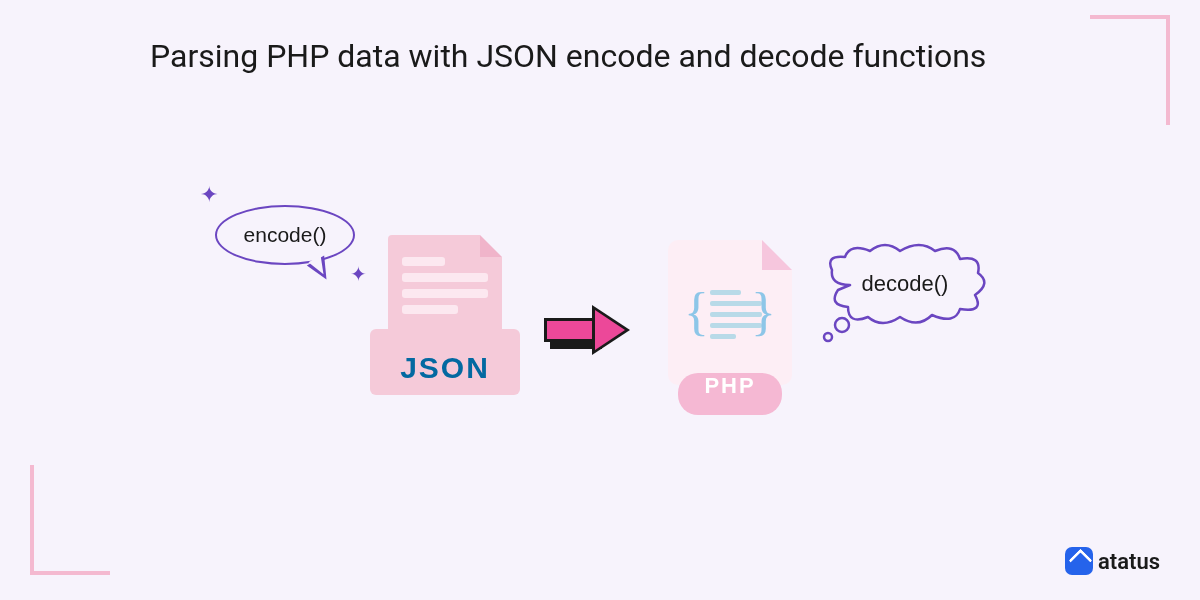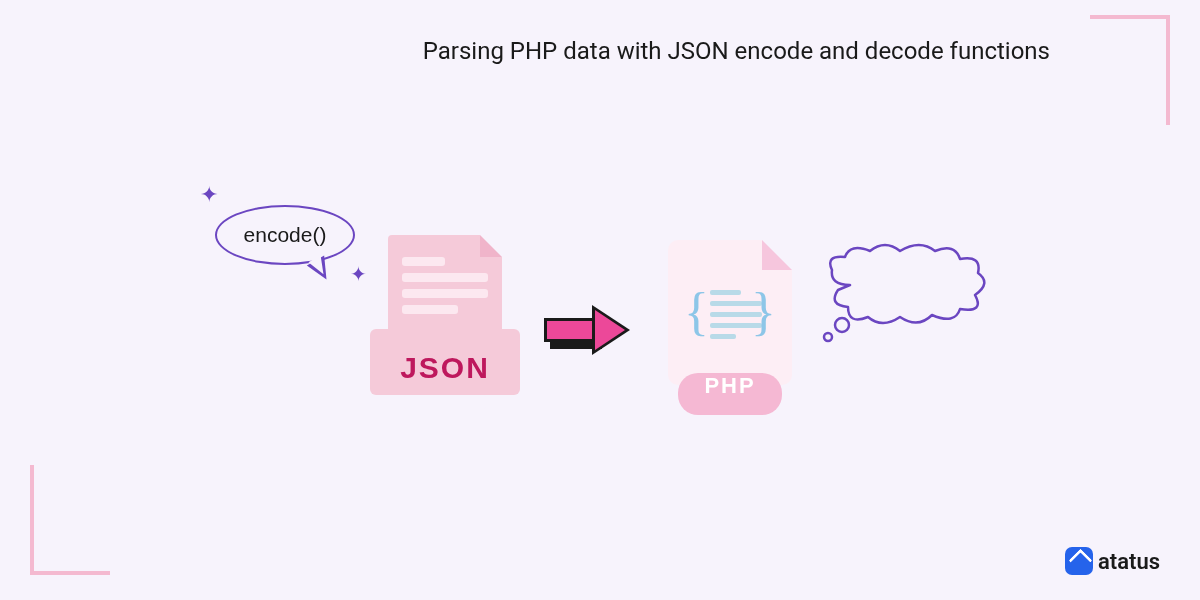--- a/index.html
+++ b/index.html
@@ -28,22 +28,22 @@
     height: 110px;
     border-bottom: 4px solid #f4b9d0;
     border-left: 4px solid #f4b9d0;
   }
   .title {
     position: absolute;
     top: 35px;
     left: 50%;
     transform: translateX(-50%);
     width: 900px;
-    text-align: right;
-    font-size: 24px;
+    text-align: left;
+    font-size: 32px;
     font-weight: 400;
     color: #1a1a1a;
     line-height: 1.35;
   }
   .diagram {
     position: absolute;
     top: 200px;
     left: 0;
     width: 1200px;
     height: 300px;
@@ -143,21 +143,21 @@
     border-radius: 6px;
   }
   .json-label {
     position: absolute;
     bottom: 30px;
     left: 0;
     width: 150px;
     text-align: center;
     font-weight: 800;
     font-size: 30px;
-    color: #be185d;
+    color: #0369a1;
     letter-spacing: 2px;
     font-family: Arial, sans-serif;
   }
   .json-slot {
     position: absolute;
     bottom: 6px;
     left: 34px;
     width: 82px;
     height: 14px;
     background: #f7f3fc;
@@ -393,20 +393,21 @@
       </div>
   </div>
 
   <div class="decode-bubble">
     <svg width="170" height="95" viewBox="0 0 170 95">
       <path d="M30,40 
                Q10,40 12,25 Q5,10 25,12 Q30,-2 50,6 Q65,-6 80,6 Q100,-6 115,6 Q135,-2 140,14 Q162,10 158,28 Q172,38 155,50 Q165,68 140,64 Q135,80 112,70 Q98,84 80,72 Q62,84 48,72 Q28,80 28,62 Q8,60 18,45 Z" fill="#f7f3fc" stroke="#6b46c1" stroke-width="2.5" stroke-linejoin="round"></path>
       <circle cx="22" cy="80" r="7" fill="#f7f3fc" stroke="#6b46c1" stroke-width="2.5"></circle>
       <circle cx="8" cy="92" r="4" fill="#f7f3fc" stroke="#6b46c1" stroke-width="2.5"></circle>
     </svg>
+    <div class="decode-text">decode()</div>
   </div>
 
 </div>
 
 <div class="logo">
   <div class="logo-mark"></div>
   <span class="logo-text">atatus</span>
 </div>
 
 </body></html>

